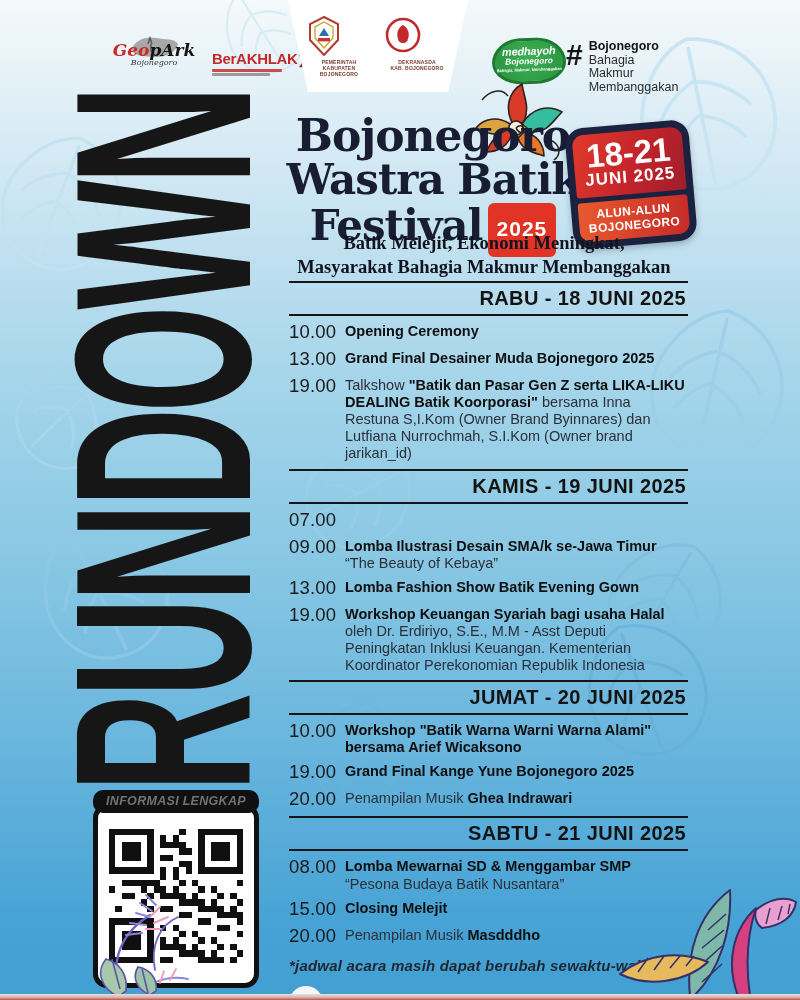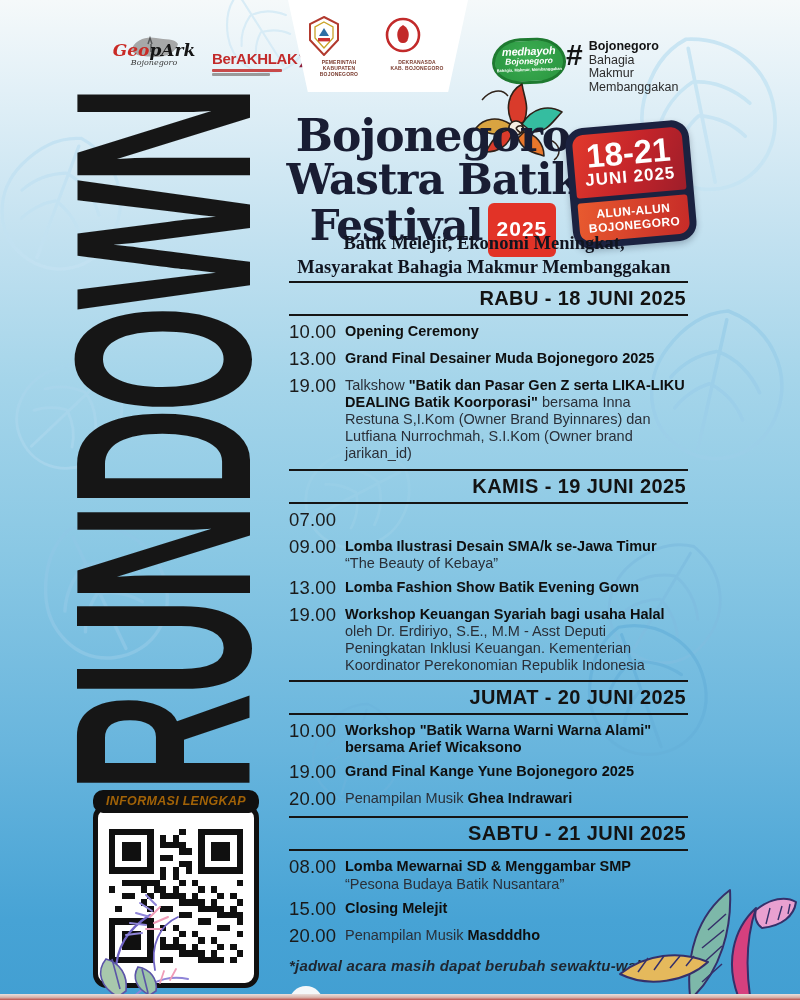--- a/index.html
+++ b/index.html
@@ -86,21 +86,21 @@
   .stime { width:56px; min-width:56px; font-size:18.5px; color:#1A1A1A; letter-spacing:.2px; }
   .sdesc { flex:1; font-size:14.5px; line-height:1.18; color:var(--body_text); padding-top:2px; }
   .sdesc b { color:#0F0F0F; }
   .disclaimer { margin-top:10px; font-style:italic; font-weight:600; font-size:15px; color:#1F2630; letter-spacing:.2px; }
   .insta-row { margin-top:12px; display:flex; align-items:center; gap:12px; }
   .insta-circle { width:34px; height:34px; border-radius:50%; background:#F4F7F9; display:flex; align-items:center; justify-content:center; }
   .insta-handle { font-size:20px; font-weight:800; color:#13203A; letter-spacing:.6px; }
 
   
   .qr-wrap { position:absolute; left:93px; top:790px; width:166px; }
-  .qr-pill { position:relative; z-index:2; margin:0 auto; width:fit-content; background:#101010; color:#a16207;
+  .qr-pill { position:relative; z-index:2; margin:0 auto; width:fit-content; background:#101010; color:#737373;
     font-style:italic; font-weight:700; font-size:12.5px; letter-spacing:.3px; padding:4px 13px 5px; border-radius:10px; }
   .qr-box { margin-top:-9px; background:#fff; border:5px solid #101010; border-radius:14px; height:184px; padding:11px; }
   .qr-box svg { width:100%; height:100%; }
 
   .bottom-strip { position:absolute; left:0; bottom:0; width:800px; height:6px;
     background:linear-gradient(180deg,#EADFDB 0%,#D8B5AE 55%,#B9524C 100%); }
   .corner-deco { position:absolute; pointer-events:none; }
 </style>
 </head>
 <body>

